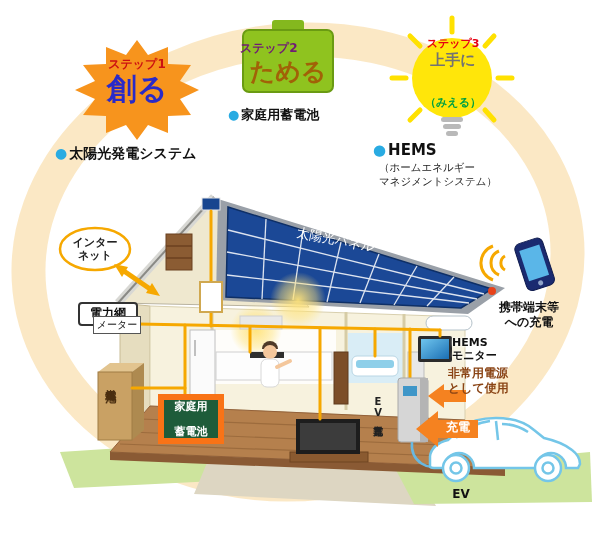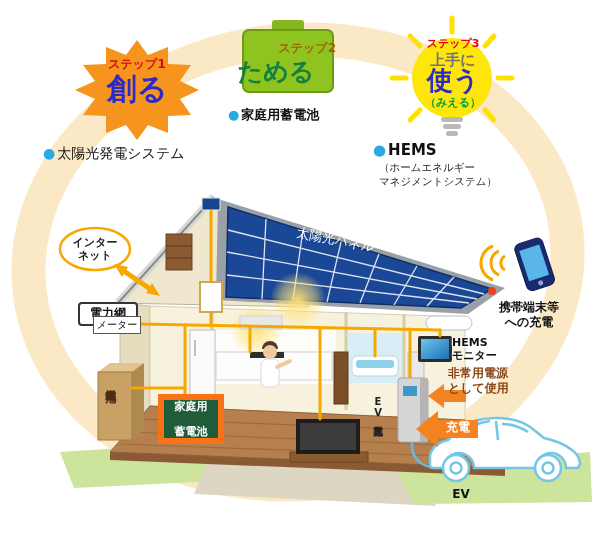--- a/index.html
+++ b/index.html
@@ -7,29 +7,29 @@
     position:relative;width:600px;height:541px;background:#ffffff;overflow:hidden;
     font-family:"DejaVu Sans","Liberation Sans",sans-serif;
   }
   .stage svg{position:absolute;left:0;top:0;}
   .lbl{position:absolute;line-height:1.15;white-space:nowrap;}
   .lbl span{display:inline;}
   .two-line span{display:block;}
 
   .step1-label{left:77px;top:58px;width:120px;text-align:center;font-size:12px;font-weight:bold;color:#cc1111;}
   .step1-title{left:77px;top:72px;width:120px;text-align:center;font-size:30px;font-weight:bold;color:#2a2ac8;}
-  .step2-label{left:240px;top:42px;width:96px;text-align:right;font-size:12px;font-weight:bold;color:#a16207;}
-  .step2-title{left:228px;top:58px;width:96px;text-align:center;font-size:25px;font-weight:bold;color:#15803d;}
+  .step2-label{left:240px;top:42px;width:96px;text-align:left;font-size:12px;font-weight:bold;color:#701a75;}
+  .step2-title{left:240px;top:58px;width:96px;text-align:center;font-size:25px;font-weight:bold;color:#a16207;}
   .step3-label{left:405px;top:38px;width:96px;text-align:center;font-size:11px;font-weight:bold;color:#e60012;}
   .step3-pre{left:405px;top:52px;width:96px;text-align:center;font-size:15px;font-weight:bold;color:#737373;}
   .step3-title{left:405px;top:66px;width:96px;text-align:center;font-size:26px;font-weight:bold;color:#2a2ac8;}
   .step3-sub{left:405px;top:97px;width:96px;text-align:center;font-size:11px;font-weight:bold;color:#00a040;}
 
   .feat-battery{left:228px;top:108px;font-size:13px;font-weight:bold;color:#111;}
-  .feat-solar{left:43px;top:145px;font-size:14px;font-weight:normal;color:#111;}
+  .feat-solar{left:55px;top:145px;font-size:14px;font-weight:bold;color:#111;}
   .feat-hems{left:373px;top:142px;font-size:15px;font-weight:bold;color:#111;}
   .hems-paren{left:379px;top:161px;font-size:10.5px;color:#222;line-height:1.3;}
   .bullet{color:#29abe2;margin-right:2px;}
 
   .panel-label{left:296px;top:233px;font-size:13px;color:#ffffff;transform:rotate(11deg);}
   .internet-label{left:61px;top:237px;width:68px;text-align:center;font-size:11px;font-weight:bold;color:#222;}
   .power-grid{left:34px;top:302px;width:56px;height:20px;background:#fff;border:2px solid #333;border-radius:4px;
     font-size:12px;font-weight:bold;color:#111;display:flex;align-items:center;justify-content:center;margin-left:44px;}
   .meter{left:93px;top:316px;width:46px;height:16px;background:#fff;border:1px solid #555;
     font-size:10px;color:#111;display:flex;align-items:center;justify-content:center;}
@@ -218,21 +218,20 @@
     <polygon fill="#f58220" points="416,429 438,411 438,420 478,420 478,438 438,438 438,447"></polygon>
     <polygon fill="#f58220" points="428,396 444,384 444,390 466,390 466,402 444,402 444,408"></polygon>
   </svg>
 
   <div class="lbl step1-label">ステップ1</div>
   <div class="lbl step1-title">創る</div>
   <div class="lbl step2-label">ステップ2</div>
   <div class="lbl step2-title">ためる</div>
   <div class="lbl step3-label">ステップ3</div>
   <div class="lbl step3-pre">上手に</div>
-  <div class="lbl step3-title">使う</div>
   <div class="lbl step3-sub">（みえる）</div>
 
   <div class="lbl feat-battery">
     <span class="bullet">●</span><span>家庭用蓄電池</span>
   </div>
   <div class="lbl feat-solar">
     <span class="bullet">●</span><span>太陽光発電システム</span>
   </div>
   <div class="lbl feat-hems">
     <span class="bullet">●</span><span>HEMS</span>

